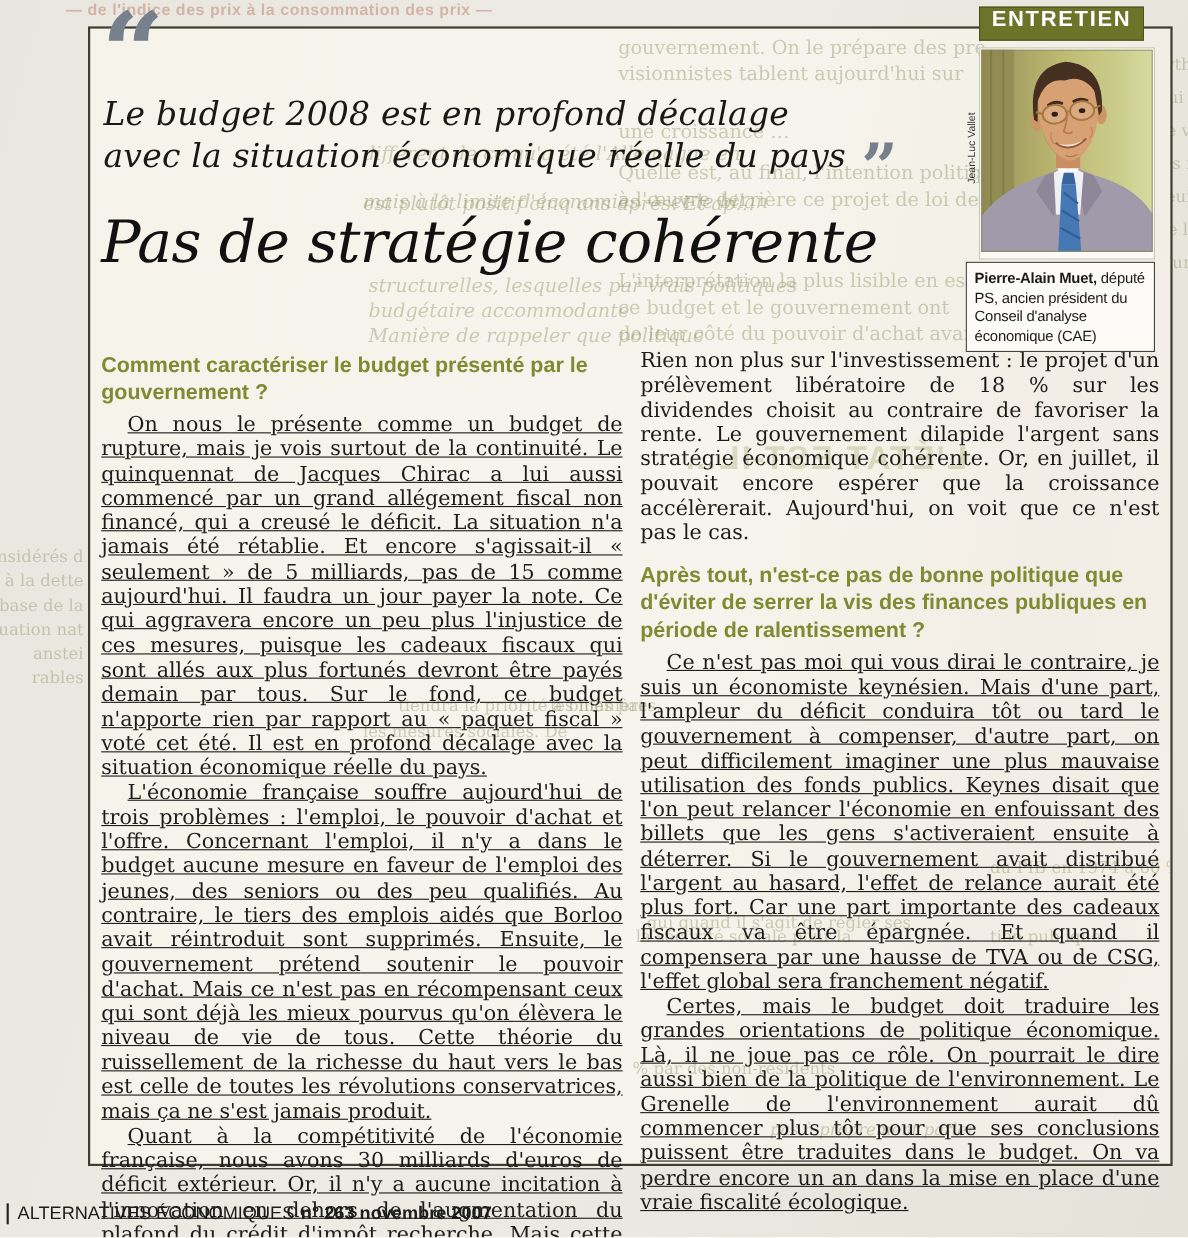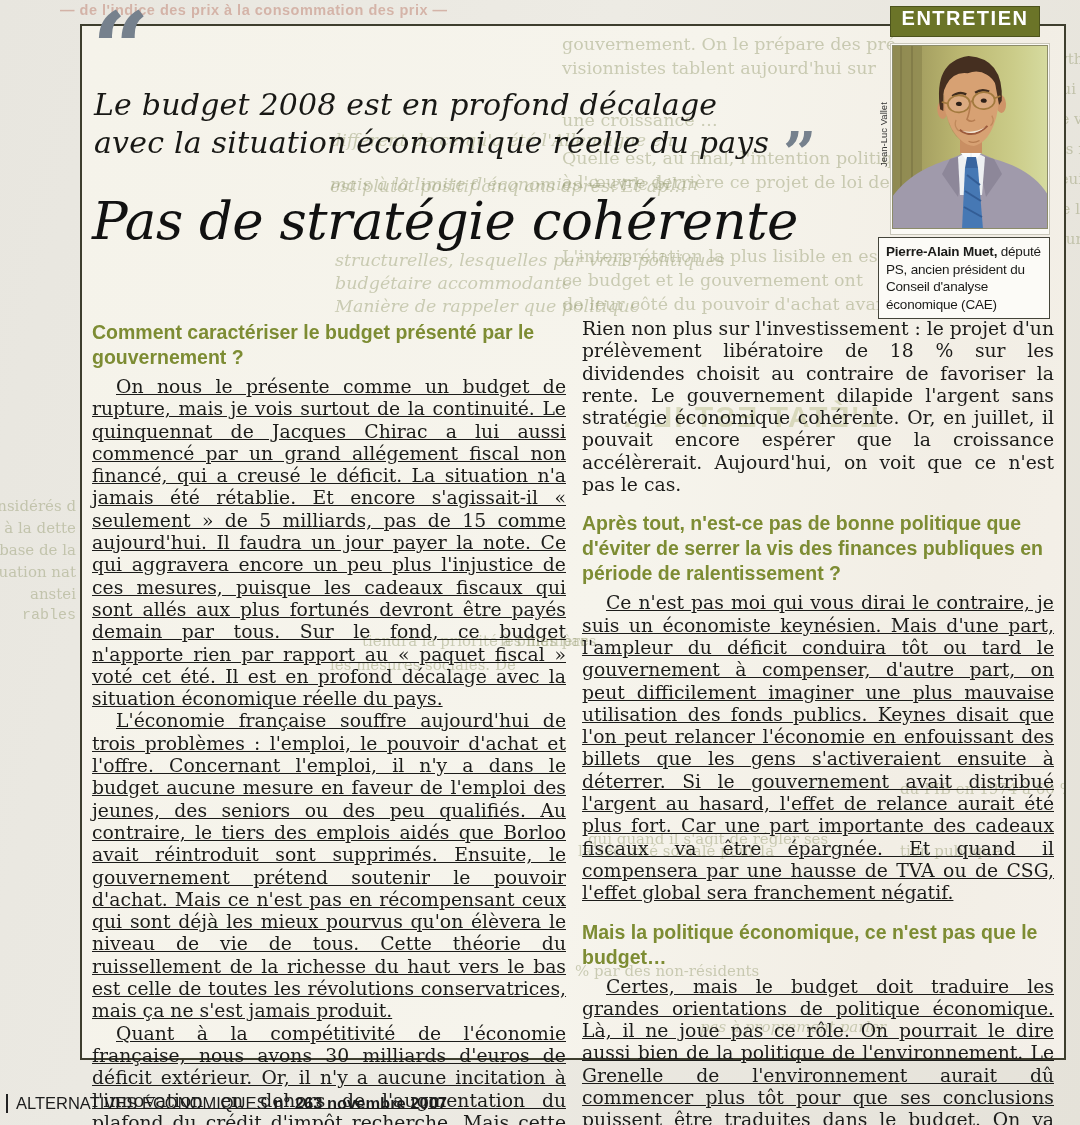--- a/index.html
+++ b/index.html
@@ -75,21 +75,21 @@
       <span class="bleed small" style="left: 1052px; top: 110px;">ce volume. Du</span>
       <span class="bleed small" style="left: 1052px; top: 140px;">les ministres</span>
       <span class="bleed small" style="left: 1052px; top: 170px;">seuil du' bo</span>
       <span class="bleed small" style="left: 1052px; top: 200px;">de la recherche</span>
       <span class="bleed small" style="left: 1052px; top: 230px;">d'une</span>
       <span class="bleed small" style="right: 1004px; top: 497px;">considérés d</span>
       <span class="bleed small" style="right: 1004px; top: 519px;">à la dette</span>
       <span class="bleed small" style="right: 1004px; top: 541px;">base de la</span>
       <span class="bleed small" style="right: 1004px; top: 563px;">situation nat</span>
       <span class="bleed small" style="right: 1004px; top: 585px;">anstei</span>
-      <span class="bleed small" style="right: 1004px; top: 607px; font-family: Liberation Mono, monospace;">rables</span>
+      <span class="bleed small" style="right: 1004px; top: 607px;">rables</span>
     </div>
 
   <div id="article-box">
     <div class="bleedlayer" id="bleed-in">
         <span class="bleed" style="left: 480px; top: 8px;">gouvernement. On le prépare des pré-</span>
         <span class="bleed" style="left: 480px; top: 32px;">visionnistes tablent aujourd'hui sur</span>
         <span class="bleed" style="left: 480px; top: 56px; margin-top: 28px;">une croissance …</span>
         <span class="bleed" style="left: 480px; top: 122px;">Quelle est, au final, l'intention politique</span>
         <span class="bleed" style="left: 480px; top: 146px;">à l'œuvre derrière ce projet de loi de fi-</span>
         <span class="bleed" style="left: 480px; top: 220px;">L'interprétation la plus lisible en est que</span>
@@ -124,21 +124,20 @@
       <div class="q first">Comment caractériser le budget présenté par le gouvernement ?</div>
       <p class="ind">On nous le présente comme un budget de rupture, mais je vois surtout de la continuité. Le quinquennat de Jacques Chirac a lui aussi commencé par un grand allégement fiscal non financé, qui a creusé le déficit. La situation n'a jamais été rétablie. Et encore s'agissait-il « seulement » de 5 milliards, pas de 15 comme aujourd'hui. Il faudra un jour payer la note. Ce qui aggravera encore un peu plus l'injustice de ces mesures, puisque les cadeaux fiscaux qui sont allés aux plus fortunés devront être payés demain par tous. Sur le fond, ce budget n'apporte rien par rapport au « paquet fiscal » voté cet été. Il est en profond décalage avec la situation économique réelle du pays.</p>
       <p class="ind">L'économie française souffre aujourd'hui de trois problèmes : l'emploi, le pouvoir d'achat et l'offre. Concernant l'emploi, il n'y a dans le budget aucune mesure en faveur de l'emploi des jeunes, des seniors ou des peu qualifiés. Au contraire, le tiers des emplois aidés que Borloo avait réintroduit sont supprimés. Ensuite, le gouvernement prétend soutenir le pouvoir d'achat. Mais ce n'est pas en récompensant ceux qui sont déjà les mieux pourvus qu'on élèvera le niveau de vie de tous. Cette théorie du ruissellement de la richesse du haut vers le bas est celle de toutes les révolutions conservatrices, mais ça ne s'est jamais produit.</p>
       <p class="ind">Quant à la compétitivité de l'économie française, nous avons 30 milliards d'euros de déficit extérieur. Or, il n'y a aucune incitation à l'innovation en dehors de l'augmentation du plafond du crédit d'impôt recherche. Mais cette mesure va profiter surtout aux grandes entreprises, pas aux PME.</p>
     </div>
 
     <div class="col" id="col2">
       <p>Rien non plus sur l'investissement : le projet d'un prélèvement libératoire de 18 % sur les dividendes choisit au contraire de favoriser la rente. Le gouvernement dilapide l'argent sans stratégie économique cohérente. Or, en juillet, il pouvait encore espérer que la croissance accélèrerait. Aujourd'hui, on voit que ce n'est pas le cas.</p>
       <div class="q">Après tout, n'est-ce pas de bonne politique que d'éviter de serrer la vis des finances publiques en période de ralentissement ?</div>
       <p class="ind">Ce n'est pas moi qui vous dirai le contraire, je suis un économiste keynésien. Mais d'une part, l'ampleur du déficit conduira tôt ou tard le gouvernement à compenser, d'autre part, on peut difficilement imaginer une plus mauvaise utilisation des fonds publics. Keynes disait que l'on peut relancer l'économie en enfouissant des billets que les gens s'activeraient ensuite à déterrer. Si le gouvernement avait distribué l'argent au hasard, l'effet de relance aurait été plus fort. Car une part importante des cadeaux fiscaux va être épargnée. Et quand il compensera par une hausse de TVA ou de CSG, l'effet global sera franchement négatif.</p>
-      <div class="q">Mais la politique économique, ce n'est pas que le budget…</div>
       <p class="ind"><span>Certes, mais le budget doit traduire les grandes orientations de politique économique. Là, il ne joue pas ce rôle. On pourrait le dire aussi bien de la politique de l'environnement. Le Grenelle de l'environnement aurait dû commencer plus tôt pour que ses conclusions puissent être traduites dans le budget. On va perdre encore un an dans la mise en place d'une vraie fiscalité écologique.</span></p>
 
     </div>
   </div>
 
   <div id="photo-block">
     <div class="banner">ENTRETIEN</div>
     <div class="photo-row">
       <div class="credit">Jean-Luc Vallet</div>
       <div class="photo-frame">

